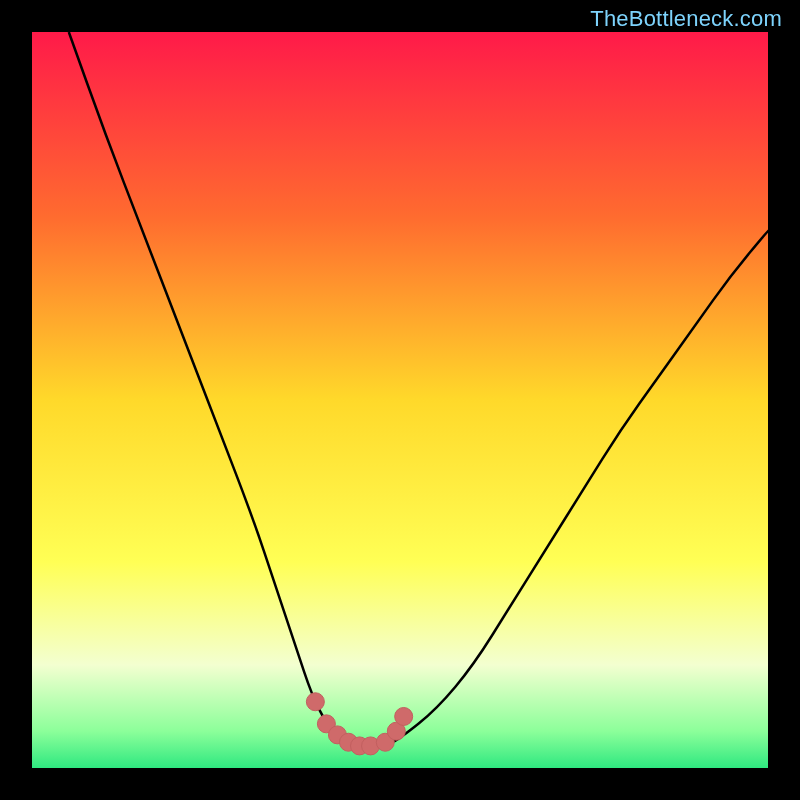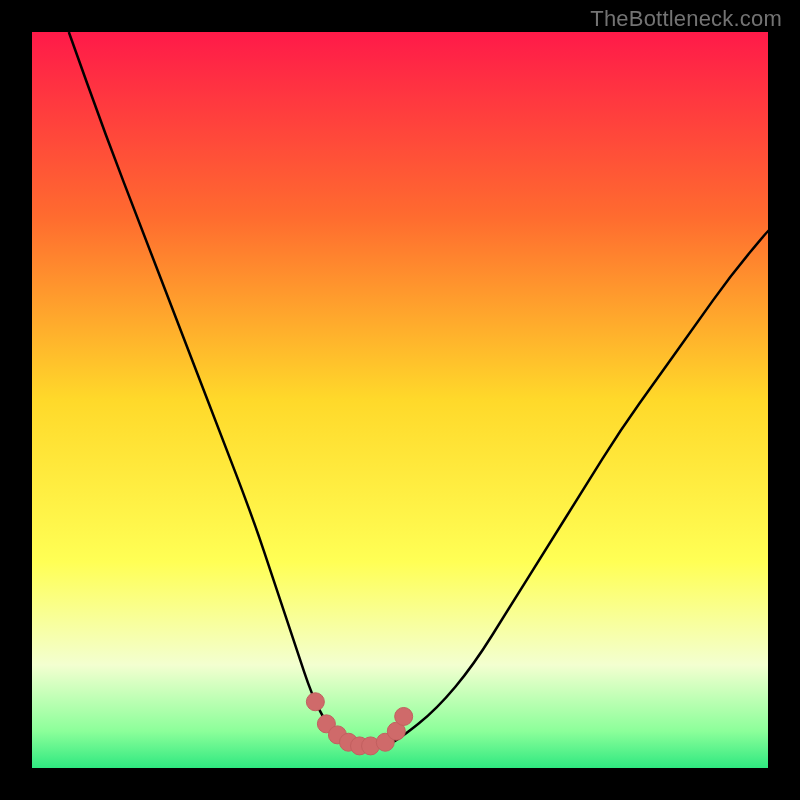--- a/index.html
+++ b/index.html
@@ -23,21 +23,21 @@
     position: absolute;
     top: 32px;
     left: 32px;
     width: 736px;
     height: 736px;
   }
   .watermark {
     position: absolute;
     top: 6px;
     right: 18px;
-    color: #737373;
+    color: #7dd3fc;
     font-size: 22px;
     font-weight: 500;
     letter-spacing: 0.2px;
   }
   svg { display: block; }
 </style>
 </head>
 <body>
 
 <div class="frame">

